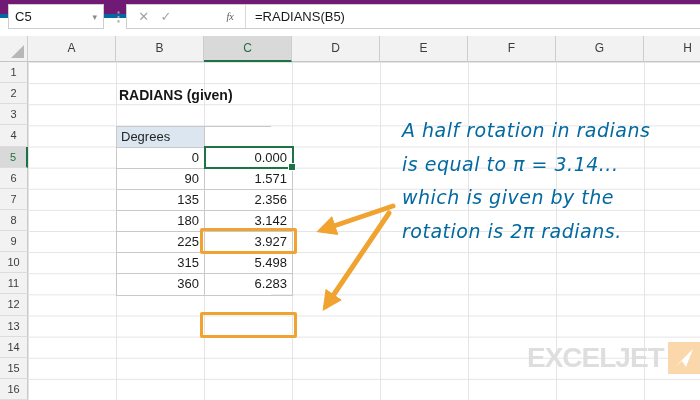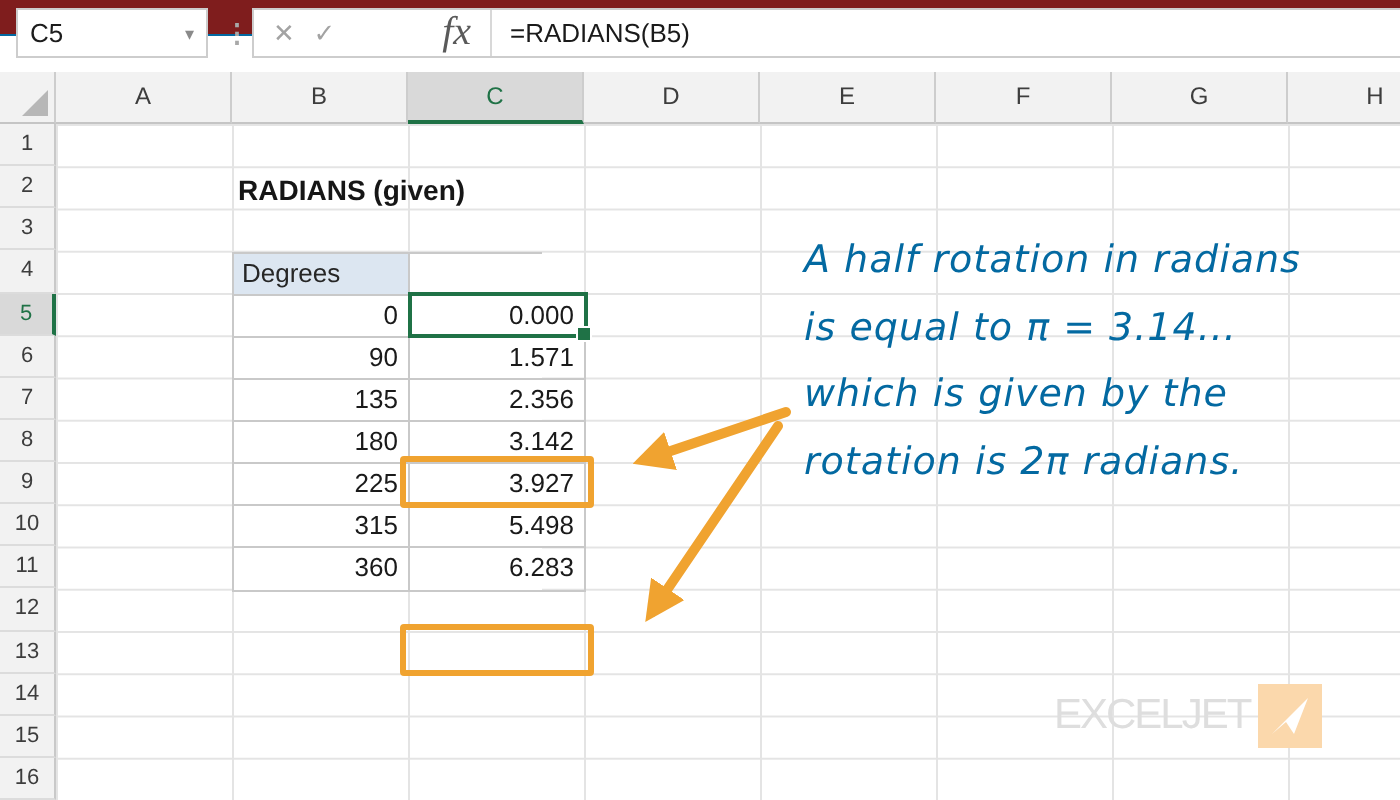--- a/index.html
+++ b/index.html
@@ -1,33 +1,33 @@
 <!DOCTYPE html>
 <html><head>
 <meta charset="utf-8">
 <style>
   html,body{margin:0;padding:0;background:#fff;}
   .app{position:relative;width:700px;height:400px;background:#fff;overflow:hidden;
        font-family:"Liberation Sans",sans-serif;}
 
   
-  .fstrip{position:absolute;left:0;top:0;width:700px;height:18px;background:#7f1d1d;
-          border-bottom:1px solid #0369a1;box-sizing:border-box;}
+  .fstrip{position:absolute;left:0;top:0;width:700px;height:18px;background:#701a75;
+          border-bottom:4px solid #0369a1;box-sizing:border-box;}
   .namebox{position:absolute;left:8px;top:4px;width:96px;height:25px;background:#fff;
            border:1px solid #cdcdcd;box-sizing:border-box;display:flex;align-items:center;
            justify-content:space-between;padding:0 6px;font-size:13px;color:#1c1c1c;}
   .nb-arrow{color:#8a8a8a;font-size:9px;}
   .dots{position:absolute;left:112px;top:0;height:33px;display:flex;align-items:center;
         color:#a8a8a8;font-size:13px;font-weight:bold;}
   .fbar{position:absolute;left:126px;top:4px;width:574px;height:25px;background:#fff;
         border:1px solid #cdcdcd;border-right:none;box-sizing:border-box;
         display:flex;align-items:center;}
   .fb-btns{width:118px;display:flex;justify-content:space-evenly;align-items:center;flex:none;}
   .fb-x,.fb-check{color:#a3a3a3;font-size:13px;}
-  .fb-fx{color:#5a5a5a;font-size:20px;font-style:italic;font-family:"Liberation Serif",serif;margin-left:44px;}
+  .fb-fx{color:#5a5a5a;font-size:10px;font-style:italic;font-family:"Liberation Serif",serif;margin-left:44px;}
   .fb-div{width:1px;height:23px;background:#d8d8d8;flex:none;}
   .fb-formula{padding-left:9px;font-size:13px;color:#1a1a1a;white-space:pre;text-align:center;}
 
   
   .cheads{position:absolute;left:0;top:36px;width:700px;height:26px;background:#f2f2f2;}
   .corner{position:absolute;left:0;top:0;width:28px;height:26px;border-right:1px solid #cdcdcd;
           border-bottom:1px solid #c5c5c5;box-sizing:border-box;}
   .corner::after{content:"";position:absolute;right:3px;bottom:3px;width:0;height:0;
           border-left:13px solid transparent;border-bottom:13px solid #b7b7b7;}
   .ch{position:absolute;top:0;width:88px;height:26px;line-height:25px;text-align:center;
@@ -70,21 +70,21 @@
 
   .arrows{position:absolute;left:0;top:0;pointer-events:none;}
 
   
   .note{position:absolute;left:402px;top:114px;width:290px;font-size:19px;font-style:italic;
         color:#0369a1;line-height:33.5px;letter-spacing:0.5px;
         font-family:"DejaVu Sans",sans-serif;}
 
   
   .logo{position:absolute;left:527px;top:342px;display:flex;align-items:center;}
-  .logo-text{font-size:21px;font-weight:normal;color:#dedede;letter-spacing:-1px;
+  .logo-text{font-size:28px;font-weight:bold;color:#dedede;letter-spacing:-1px;
              font-family:"Liberation Sans",sans-serif;}
   .logo-sq{width:32px;height:32px;background:#fbd8ac;margin-left:4px;display:flex;
            align-items:center;justify-content:center;}
 </style>
 </head>
 <body>
 
 <div class="app">
 
   <div class="fstrip">

